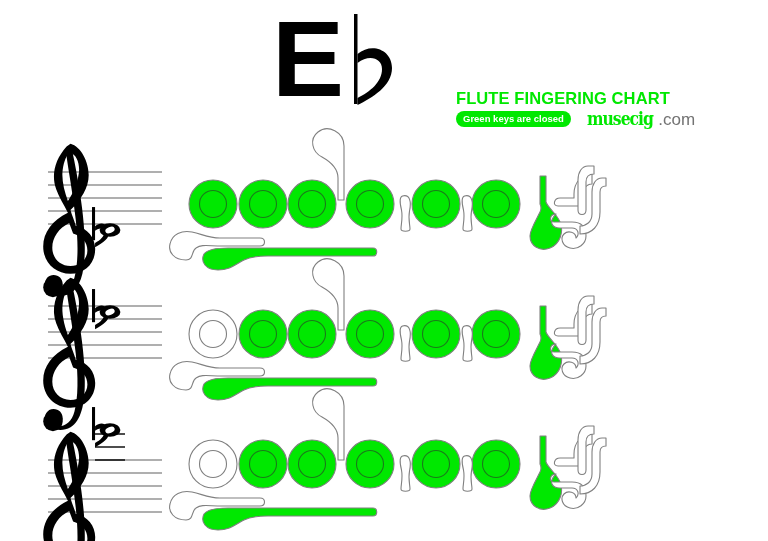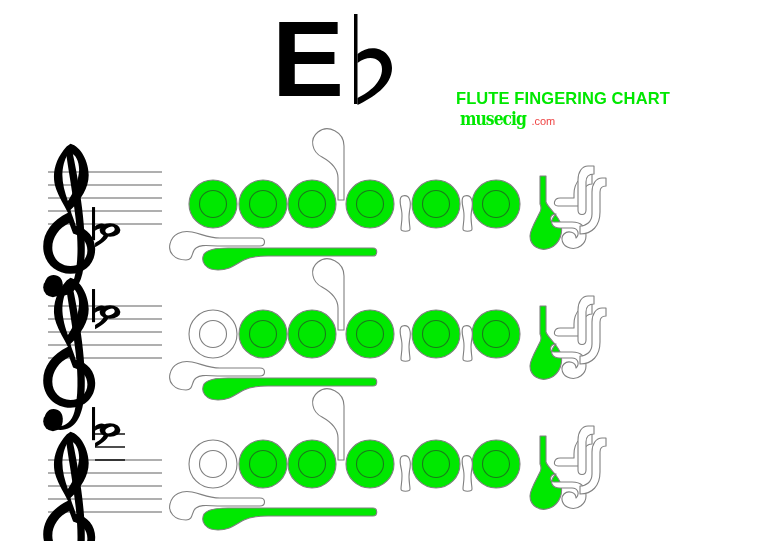--- a/index.html
+++ b/index.html
@@ -53,37 +53,37 @@
     font-weight: bold;
     border-radius: 8px;
     padding: 2px 7px 3px 7px;
     line-height: 11px;
     white-space: nowrap;
     font-family: "Liberation Sans", sans-serif;
   }
   #brand-wrap {
     display: flex;
     align-items: baseline;
-    margin-left: 4px;
+    margin-left: 16px;
   }
   #brand-name {
     color: #00e800;
     font-family: "DejaVu Serif", serif;
     font-weight: bold;
     font-size: 19px;
     line-height: 17px;
     letter-spacing: -1.2px;
     transform: scaleX(0.82);
     transform-origin: left bottom;
     white-space: nowrap;
   }
   #brand-tld {
-    color: #ef4444;
+    color: #737373;
     font-family: "Liberation Sans", sans-serif;
-    font-size: 11px;
+    font-size: 17px;
     line-height: 13px;
     margin-left: -9px;
     white-space: nowrap;
   }
 
   
   .chart-row {
     position: absolute;
     left: 0;
     width: 768px;
@@ -121,20 +121,21 @@
                L 85.5 92
                C 98 86, 110 76, 110 63
                C 110 52, 97 48, 85.5 57 Z" fill="#000000"></path>
     </g>
   </svg>
 </div>
 
 <div id="title-block">
   <div id="chart-title">FLUTE FINGERING CHART</div>
   <div id="legend-row">
+    <div id="legend-badge">Green keys are closed</div>
     <div id="brand-wrap">
       <span id="brand-name">musecig</span>
       <span id="brand-tld">.com</span>
     </div>
   </div>
 </div>
 
 <div class="chart-row" id="chart-row-1" style="top:152px;">
   <div class="staff-box">
     <svg width="140" height="140" viewBox="0 0 140 140">

